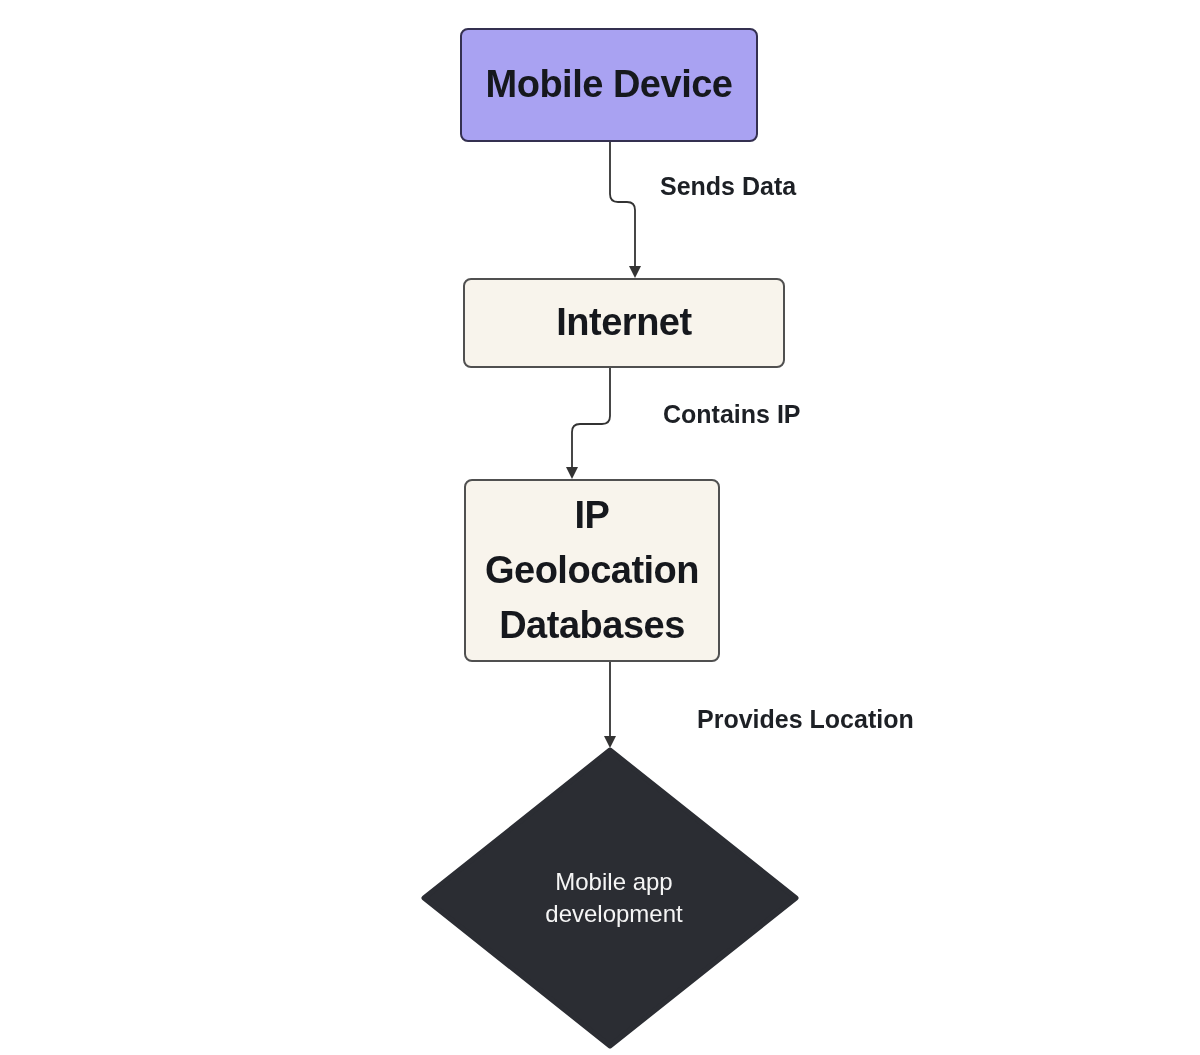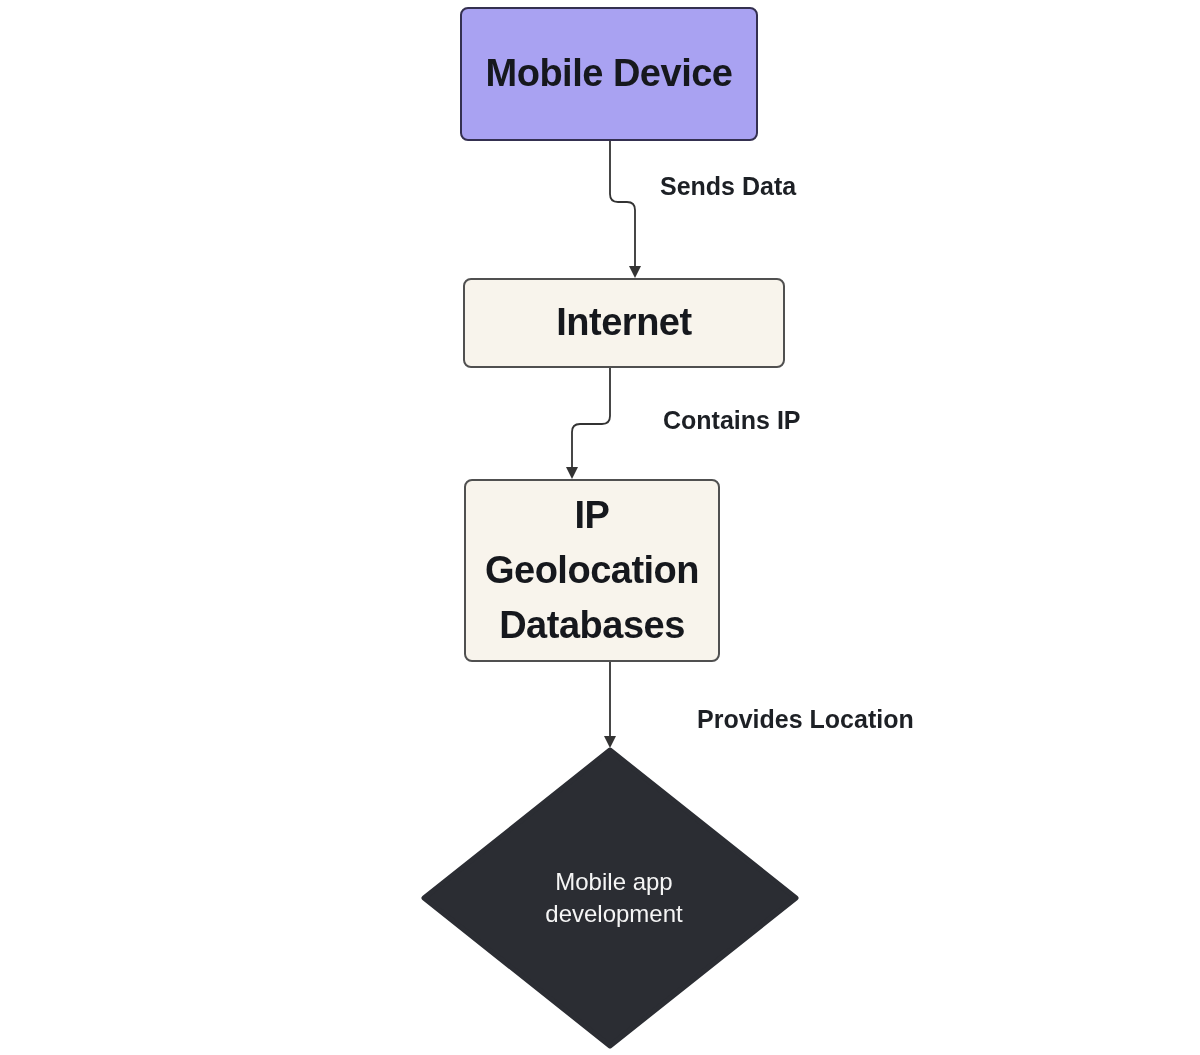--- a/index.html
+++ b/index.html
@@ -35,22 +35,22 @@
     justify-content: center;
     text-align: center;
     font-weight: bold;
     font-size: 38px;
     color: #16181d;
     white-space: pre-line;
     line-height: 1.45;
     letter-spacing: -0.5px;
   }
   .node-mobile-device {
-    left: 460px; top: 7px;
-    width: 298px; height: 134px;
+    left: 460px; top: 28px;
+    width: 298px; height: 114px;
   }
   .node-internet {
     left: 463px; top: 278px;
     width: 322px; height: 90px;
   }
   .node-ip-geolocation {
     left: 464px; top: 479px;
     width: 256px; height: 183px;
   }
   .diamond-label {
@@ -109,17 +109,17 @@
     <span>IP
 Geolocation
 Databases</span>
   </div>
 
   <div class="diamond-label" style="color: rgb(245, 245, 245);">Mobile app
 development</div>
 
   <div class="edge-label edge-label-1" style="color: rgb(29, 32, 37);">Sends Data</div>
 
-  <div class="edge-label edge-label-2" style="color: rgb(29, 32, 37); margin-top: 6px;">Contains IP</div>
+  <div class="edge-label edge-label-2" style="color: rgb(29, 32, 37);">Contains IP</div>
 
   <div class="edge-label edge-label-3" style="color: rgb(29, 32, 37);">Provides Location</div>
 
 </div>
 
 </body></html>

